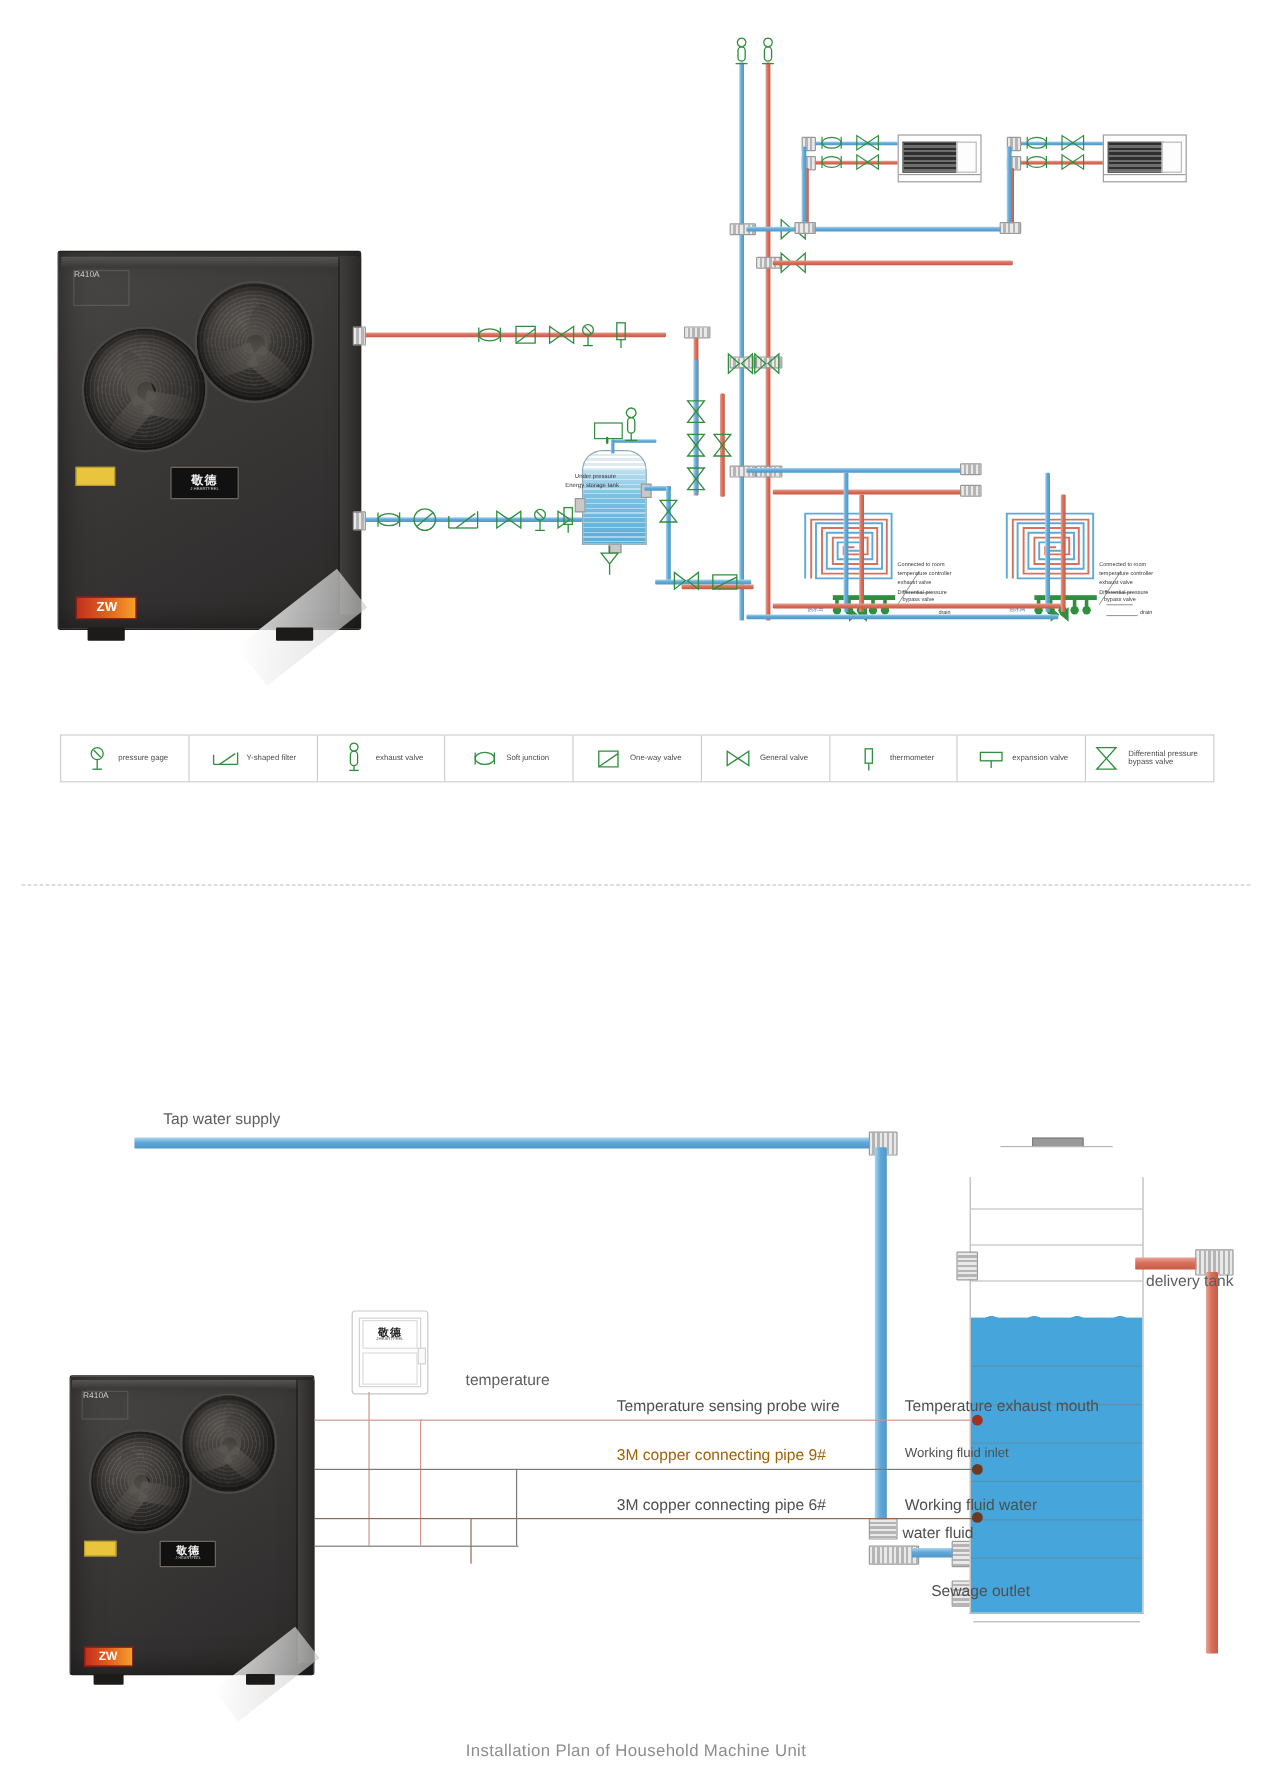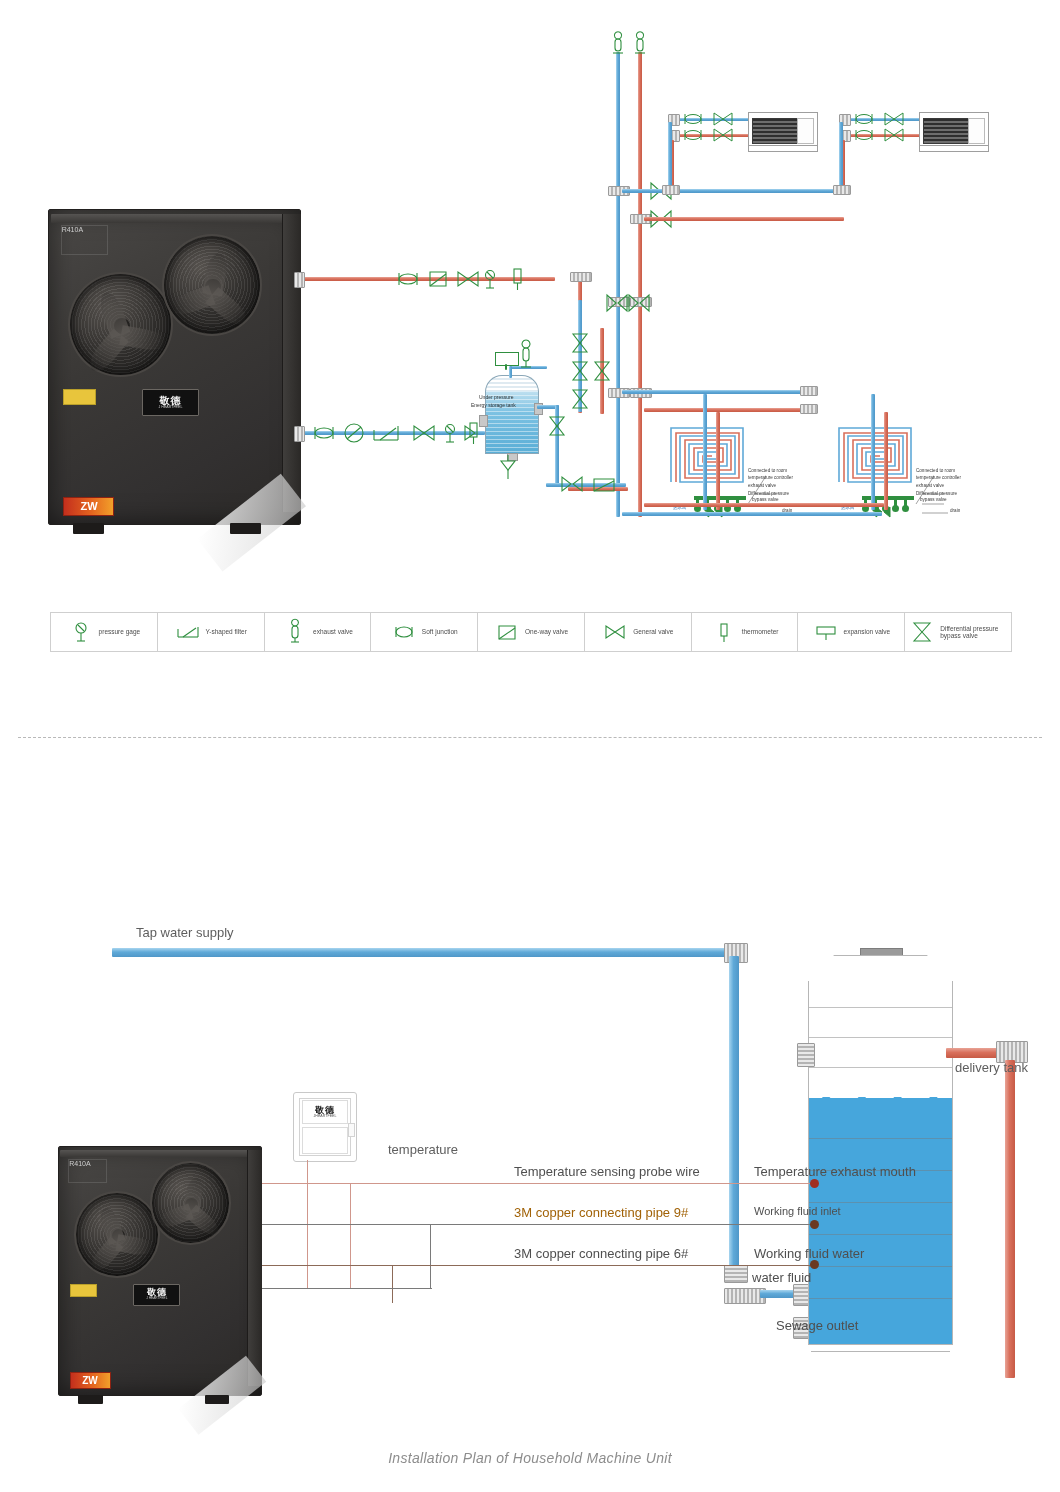--- a/index.html
+++ b/index.html
@@ -697,15 +697,15 @@
     <div class="lbl" style="left:754px;top:486px;font-size:13px;color:#4f4f4f;">Working fluid water</div>
     <div class="lbl" style="left:752px;top:510px;font-size:13px;color:#4f4f4f;">water fluid</div>
     <div class="lbl" style="left:752px;top:558px;font-size:13px;color:#4f4f4f;margin-left:24px;">Sewage outlet</div>
 
     <div class="abs" style="left:810px;top:419px;width:9px;height:9px;border-radius:50%;background:#a12f22;"></div>
     <div class="abs" style="left:810px;top:460px;width:9px;height:9px;border-radius:50%;background:#6b3a22;"></div>
     <div class="abs" style="left:810px;top:500px;width:9px;height:9px;border-radius:50%;background:#6b3a22;"></div>
 
   </div>
 
-  <div class="caption" style="left:0;top:1450px;font-style:italic;">Installation Plan of Household Machine Unit</div>
+  <div class="caption" style="left:0;top:1450px;">Installation Plan of Household Machine Unit</div>
 
 </div>
 
 </body></html>

